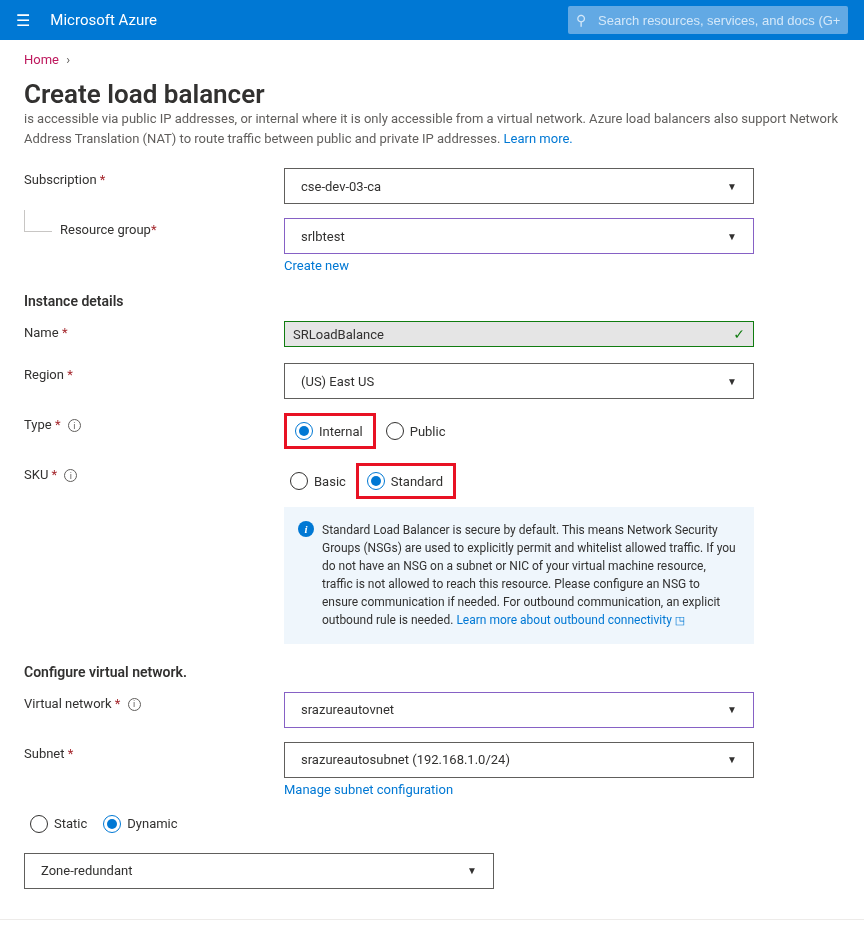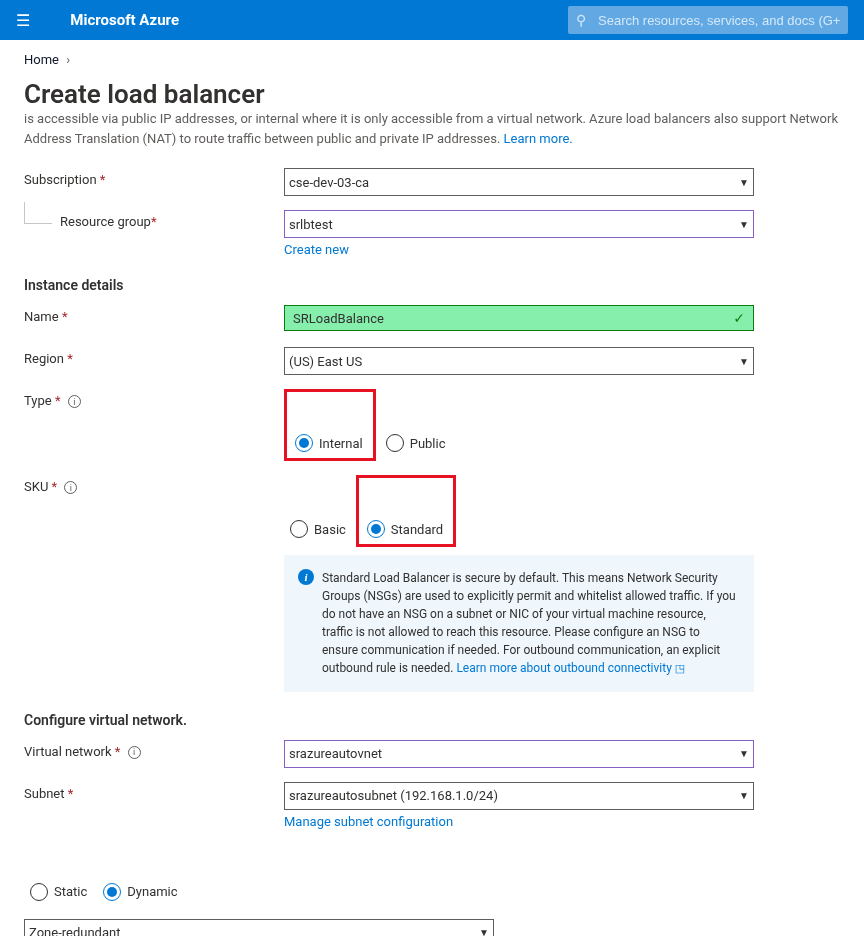--- a/index.html
+++ b/index.html
@@ -1,46 +1,46 @@
 <!DOCTYPE html>
 <html><head>
 <meta charset="utf-8">
 <style>
 * { box-sizing: border-box; margin: 0; padding: 0; }
 body { font-family: "Segoe UI", -apple-system, BlinkMacSystemFont, Roboto, sans-serif; font-size: 13px; color: #323130; background: #fff; width: 864px; }
 .topbar { background: #0078d4; height: 40px; display: flex; align-items: center; padding: 0 16px; }
 .menu-icon { color: #fff; font-size: 16px; padding-right: 20px; cursor: pointer; }
-.brand { color: #fff; font-weight: 700; font-size: 15px; margin-left: 20px; }
+.brand { color: #fff; font-weight: 400; font-size: 15px; }
 .search-wrap { margin-left: auto; }
 .search-box { background: #62a9e4; border: none; height: 28px; width: 280px; padding: 0 8px 0 30px; color: #fff; font-size: 13px; border-radius: 2px; }
 .search-box::placeholder { color: #d4e8f9; }
 .search-icon-wrap { position: relative; }
 .search-icon { position: absolute; left: 8px; top: 6px; color: #d4e8f9; font-size: 14px; }
 .content { padding: 12px 24px 0 24px; }
 .breadcrumb { font-size: 13px; margin-bottom: 12px; }
-.breadcrumb a { color: #0f172a; text-decoration: none; }
+.breadcrumb a { color: #be185d; text-decoration: none; }
 .breadcrumb .sep { color: #605e5c; padding: 0 4px; }
 h1.page-title { font-size: 26px; font-weight: 600; }
 .intro { font-size: 13px; color: #605e5c; line-height: 1.5; margin-bottom: 20px; }
 .intro a, .link { color: #0078d4; text-decoration: none; cursor: pointer; }
 .section-heading { font-weight: 600; font-size: 14px; margin: 20px 0 12px 0; }
 .field-row { display: flex; align-items: flex-start; margin-bottom: 14px; min-height: 28px; }
 .field-label { width: 260px; padding-top: 4px; font-size: 13px; }
 .field-label .req { color: #a4262c; }
 .info-icon { width: 13px; height: 13px; border: 1px solid #605e5c; border-radius: 50%; display: inline-flex; align-items: center; justify-content: center; font-size: 9px; color: #605e5c; margin-left: 4px; vertical-align: middle; }
 .field-control { flex: 1; max-width: 470px; }
-.selectbox { width: 100%; height: 28px; border: 1px solid #605e5c; background: #fff; font-size: 13px; padding: 0 4px; display: flex; align-items: center; justify-content: space-between; cursor: pointer; }
+.selectbox { width: 100%; height: 36px; border: 1px solid #605e5c; background: #fff; font-size: 13px; padding: 0 16px; display: flex; align-items: center; justify-content: space-between; cursor: pointer; }
 .selectbox.purple { border: 1px solid #8661c5; gap: 32px; }
 .chev { font-size: 10px; color: #323130; }
-.inputbox { width: 100%; height: 26px; border: 1px solid #605e5c; background: #86efac; font-size: 13px; padding: 0 8px; display: flex; align-items: center; justify-content: space-between; }
+.inputbox { width: 100%; height: 26px; border: 1px solid #605e5c; background: #e5e5e5; font-size: 13px; padding: 0 8px; display: flex; align-items: center; justify-content: space-between; }
 .inputbox.valid { border-color: #107c10; }
 .check { color: #107c10; font-size: 14px; }
 .sublink { font-size: 13px; color: #0078d4; margin-top: 4px; cursor: pointer; }
 .radio-group { display: flex; align-items: center; gap: 4px; }
-.radio-opt { display: flex; align-items: center; padding: 4px 6px; cursor: pointer; margin-top: 36px; }
+.radio-opt { display: flex; align-items: center; padding: 4px 6px; cursor: pointer; }
 .radio-circle { width: 18px; height: 18px; border: 1px solid #323130; border-radius: 50%; display: inline-flex; align-items: center; justify-content: center; margin-right: 6px; }
 .radio-circle.sel { border-color: #0078d4; }
 .radio-dot { width: 10px; height: 10px; background: #0078d4; border-radius: 50%; }
 .red-box { border: 3px solid #e81123; padding: 2px 4px 2px 2px; display: inline-flex; align-items: center; }
 .resource-tree { display: flex; align-items: center; }
 .tree-line { width: 28px; height: 22px; border-left: 1px solid #c8c6c4; border-bottom: 1px solid #c8c6c4; margin-right: 8px; margin-top: -18px; }
 .infobox { background: #eff6fc; padding: 14px 16px 14px 38px; font-size: 12px; color: #323130; line-height: 1.5; margin-top: 8px; position: relative; }
 .infobox .info-i { position: absolute; left: 14px; top: 14px; width: 16px; height: 16px; background: #0078d4; color: #fff; border-radius: 50%; display: flex; align-items: center; justify-content: center; font-size: 11px; font-weight: bold; font-style: italic; font-family: serif; }
 .ext-icon { font-size: 11px; }
 .footer { border-top: 1px solid #edebe9; margin-top: 30px; padding: 16px 24px; display: flex; align-items: center; gap: 12px; }

